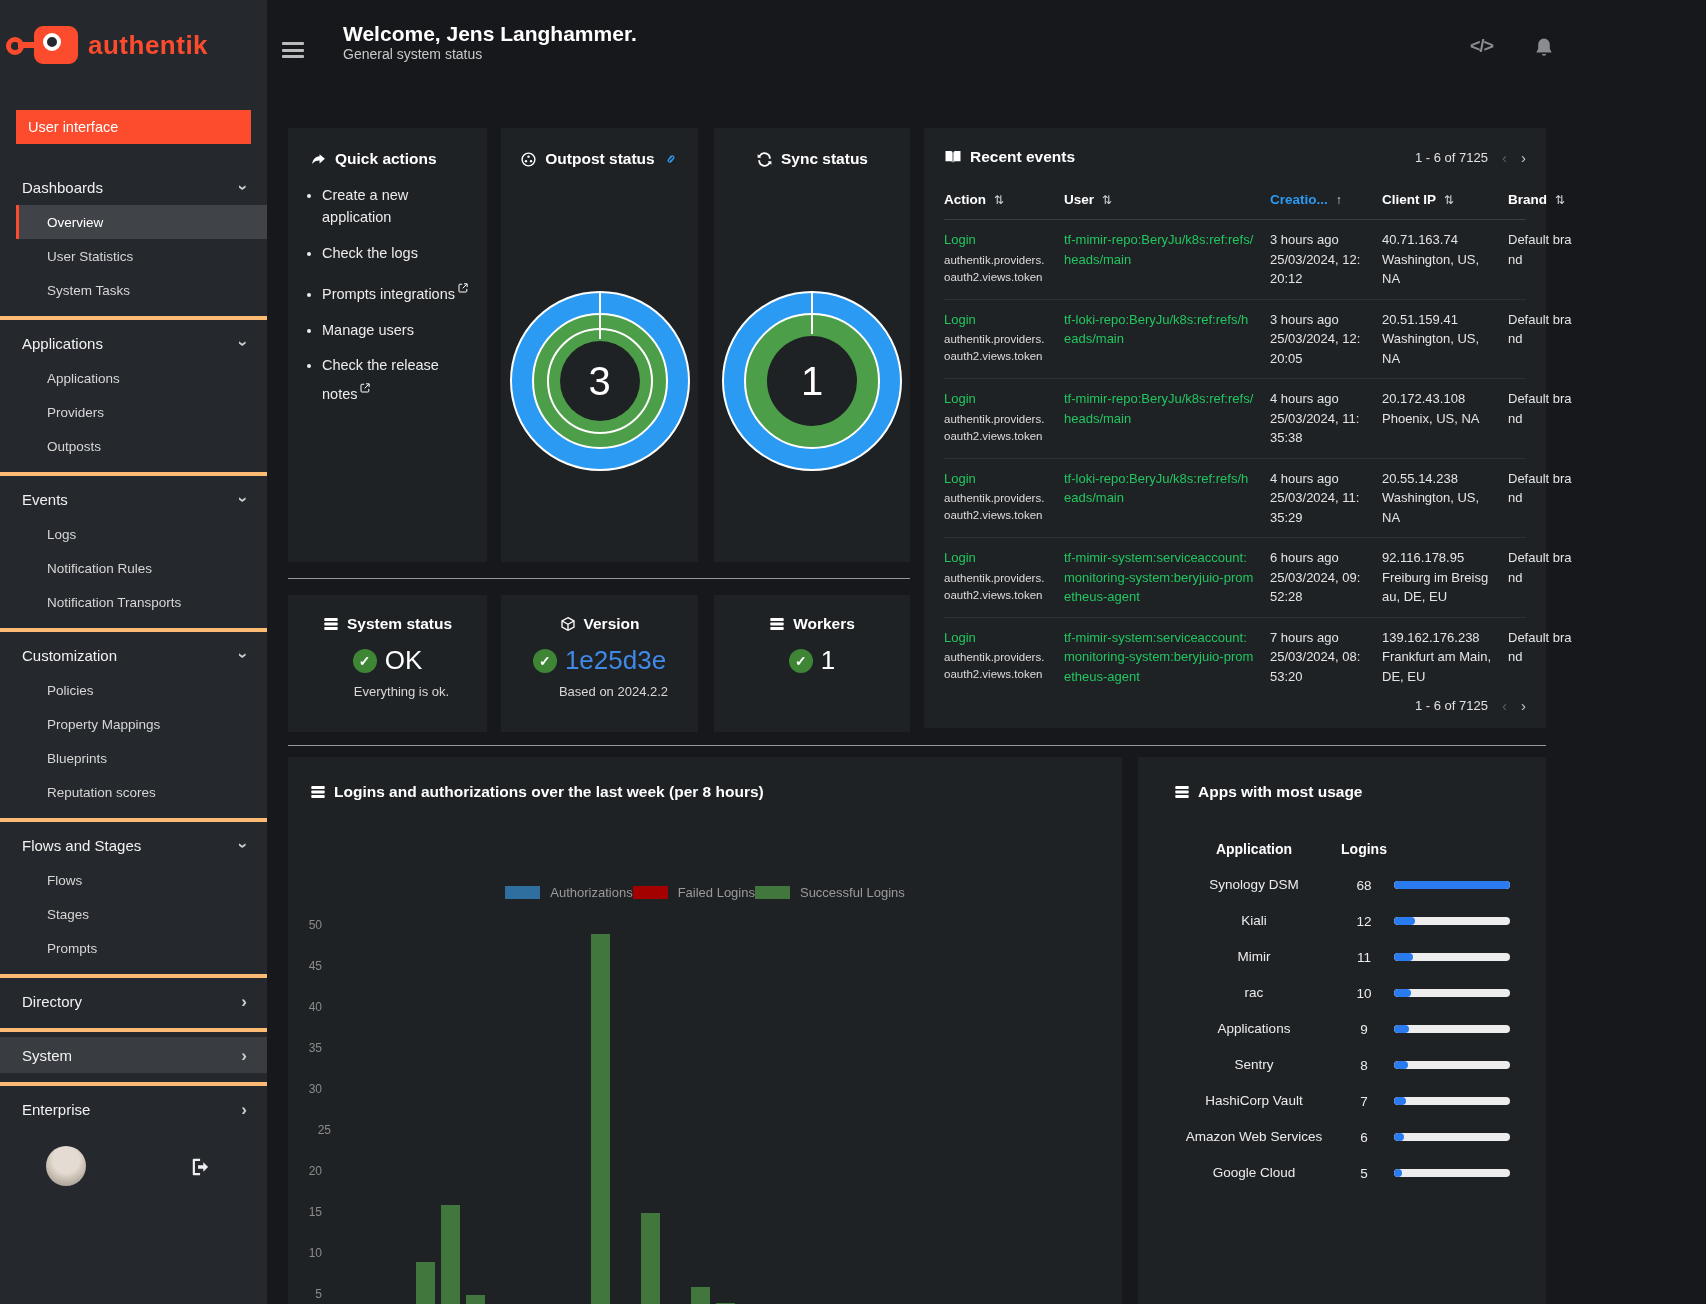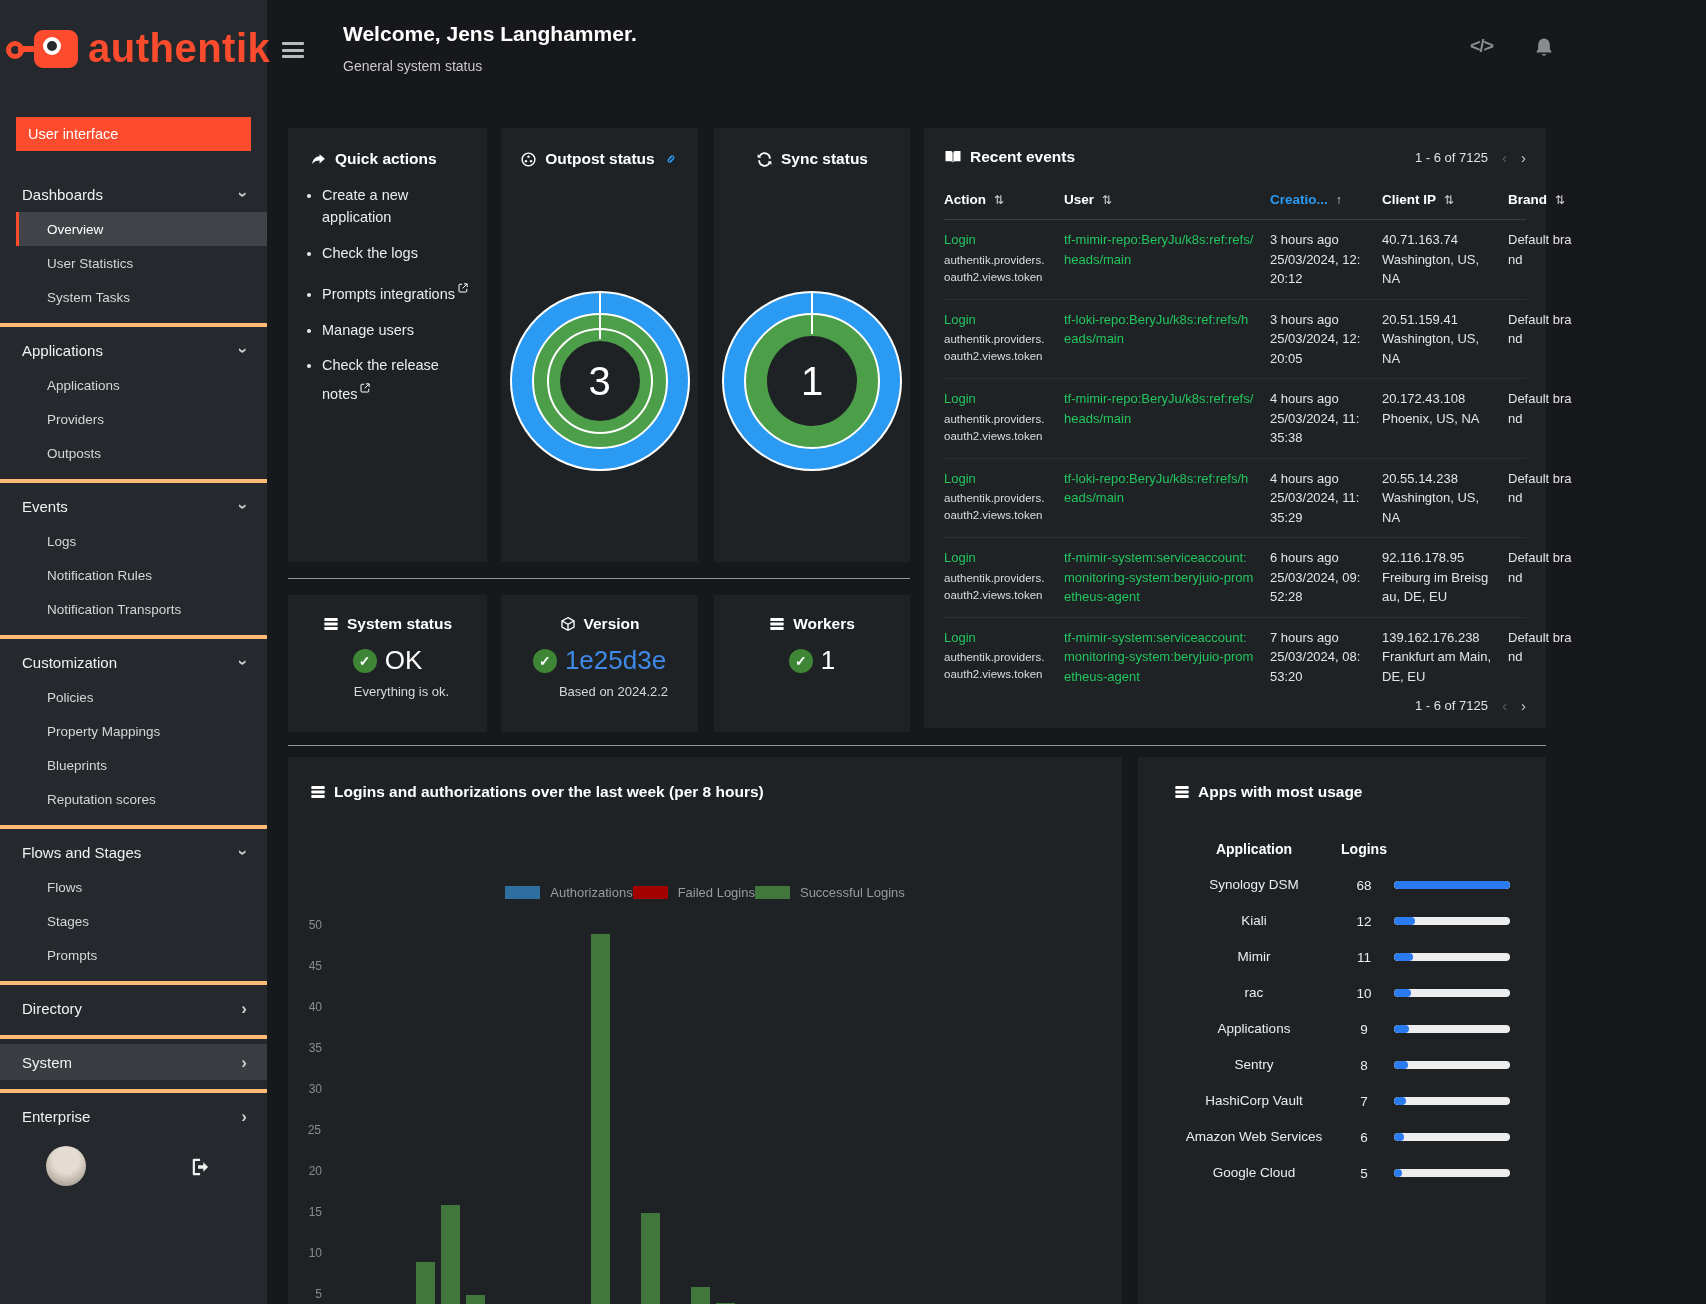--- a/index.html
+++ b/index.html
@@ -6,21 +6,21 @@
   .page{position:relative;width:1706px;height:1304px;overflow:hidden;background:#17181b;
         font-family:"Liberation Sans",sans-serif;color:#e8e8e8;}
   
   .sidebar{position:absolute;left:0;top:0;width:267px;height:1304px;background:#25282c;}
   .logo{display:flex;align-items:center;gap:10px;padding:26px 0 0 34px;cursor:pointer;}
   .logo-mark{position:relative;width:44px;height:38px;background:#fd4b2d;border-radius:9px;flex:0 0 auto;}
   .logo-mark::before{content:"";position:absolute;left:9px;top:7px;width:10px;height:10px;border-radius:50%;
         background:#25282c;border:4px solid #fff;}
   .logo-mark::after{content:"";position:absolute;left:-16px;top:16px;width:18px;height:6px;background:#fd4b2d;}
   .key-ring{position:absolute;left:-28px;top:11px;width:8px;height:8px;border:5px solid #fd4b2d;border-radius:50%;}
-  .logo-text{color:#fd4b2d;font-size:40px;font-weight:bold;letter-spacing:.5px;}
+  .logo-text{color:#fd4b2d;font-size:26px;font-weight:bold;letter-spacing:.5px;}
   .ui-btn{display:block;width:235px;margin:46px 16px 0;background:#fd4b2d;color:#fff;border:none;
         text-align:left;font-size:14.5px;padding:9px 12px;font-family:inherit;cursor:pointer;}
   .side-nav{margin-top:20px;}
   .side-group{padding:5px 0 9px;border-top:4px solid #fdba74;}
   .side-group:first-child{border-top:none;}
   .group-header{display:flex;align-items:center;justify-content:space-between;height:36px;
         padding:0 20px 0 22px;font-size:15px;color:#f1f1f1;cursor:pointer;}
   .side-group.hl .group-header{background:#393d41;}
   .chev{color:#cfcfcf;font-size:17px;font-weight:bold;line-height:1;display:inline-block;}
   .chev.down{transform:rotate(90deg);}
@@ -28,21 +28,21 @@
         font-size:13.5px;color:#d6d6d6;cursor:pointer;border-left:3px solid transparent;}
   .side-item.active{background:#404449;border-left:3px solid #fd4b2d;color:#fff;}
   .side-footer-avatar{position:absolute;left:46px;top:1146px;width:40px;height:40px;border-radius:50%;
         background:radial-gradient(circle at 50% 35%,#e4dcd2 0 40%,#c9bfb2 60%,#8f8a84 100%);cursor:pointer;}
   .side-footer-signout{position:absolute;left:190px;top:1156px;cursor:pointer;}
   
   .hamburger{position:absolute;left:282px;top:42px;width:22px;height:18px;cursor:pointer;}
   .hamburger i{display:block;height:3px;background:#b9bbbd;margin-bottom:3.5px;border-radius:1px;}
   .page-head{position:absolute;left:343px;top:22px;}
   .page-title{font-size:21px;font-weight:bold;color:#fff;}
-  .page-subtitle{margin-top:12px;font-size:14px;color:#c9c9c9;}
+  .page-subtitle{font-size:14px;color:#c9c9c9;}
   .top-icon{position:absolute;top:36px;cursor:pointer;}
   .code-icon{left:1470px;color:#8a8d90;font-size:18px;font-weight:bold;letter-spacing:-1px;}
   .bell-icon{left:1532px;}
   
   .card{position:absolute;background:#1f2225;}
   .card-title{display:flex;align-items:center;gap:8px;font-size:15.5px;font-weight:bold;color:#fff;}
   .ic{flex:0 0 auto;display:inline-flex;}
   .quick{left:288px;top:128px;width:199px;height:434px;padding:0;}
   .quick .card-title{padding:22px 0 0 22px;}
   .quick ul{margin:16px 0 0 0;padding:0 14px 0 34px;}
@@ -501,21 +501,21 @@
         <div class="leg-item">
           <span class="leg-swatch" style="background: rgb(65, 118, 60);"></span>
           <span>Successful Logins</span>
         </div>
       </div>
     <div></div>
   <span class="ytick" style="left: 4px; top: 530px;">5</span>
       <span class="ytick" style="left: 4px; top: 489px;">10</span>
       <span class="ytick" style="left: 4px; top: 448px;">15</span>
       <span class="ytick" style="left: 4px; top: 407px;">20</span>
-      <span class="ytick" style="left: 3px; top: 366px;">25</span>
+      <span class="ytick" style="left: 13px; top: 366px;">25</span>
       <span class="ytick" style="left: 4px; top: 325px;">30</span>
       <span class="ytick" style="left: 4px; top: 284px;">35</span>
       <span class="ytick" style="left: 4px; top: 243px;">40</span>
       <span class="ytick" style="left: 4px; top: 202px;">45</span>
       <span class="ytick" style="left: 4px; top: 161px;">50</span>
       <div class="bar" style="left: 128px; top: 505.2px; height: 73.8px; background: rgb(65, 118, 60);"></div>
       <div class="bar" style="left: 153px; top: 447.8px; height: 131.2px; background: rgb(65, 118, 60);"></div>
       <div class="bar" style="left: 178px; top: 538px; height: 41px; background: rgb(65, 118, 60);"></div>
       <div class="bar" style="left: 303px; top: 177.2px; height: 401.8px; background: rgb(65, 118, 60);"></div>
       <div class="bar" style="left: 353px; top: 456px; height: 123px; background: rgb(65, 118, 60);"></div>

